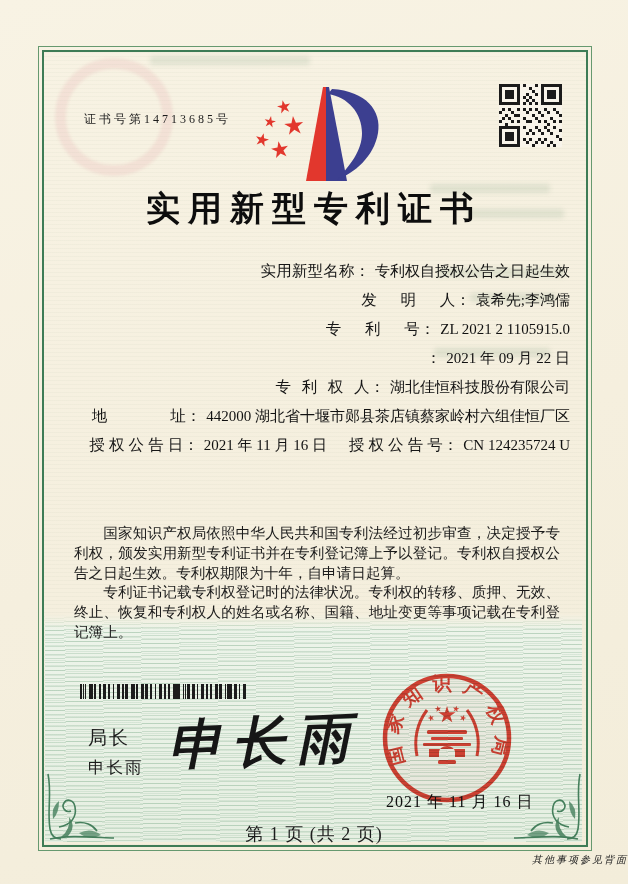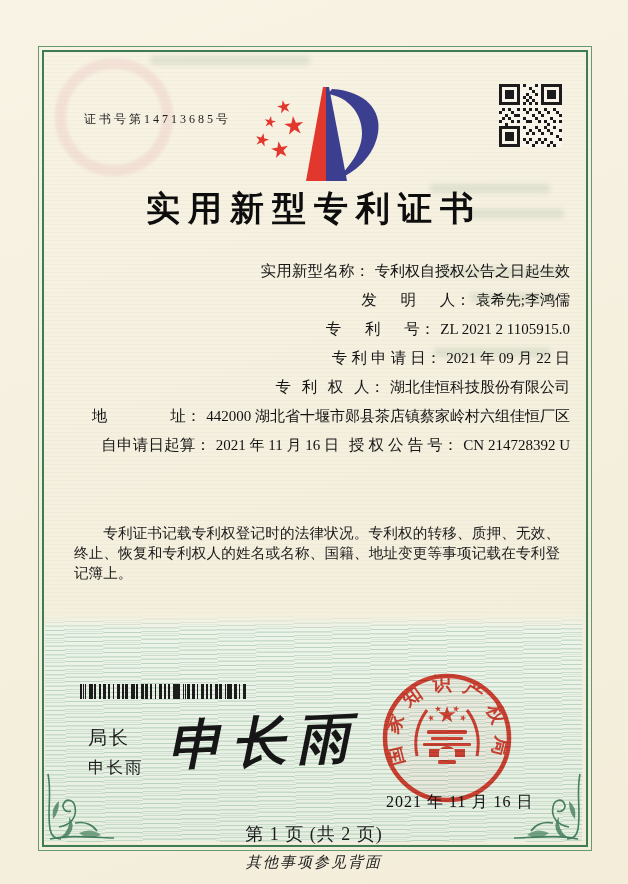--- a/index.html
+++ b/index.html
@@ -25,21 +25,21 @@
   .title{position:absolute;left:0;top:186px;width:100%;text-align:center;
     font-size:34px;font-weight:bold;letter-spacing:8px;color:#0d0d0d;}
   
   .fields{position:absolute;left:74px;top:259px;width:496px;display:flex;flex-direction:column;
     gap:5px;font-size:15.5px;line-height:24px;align-items:flex-end;}
   .row{display:flex;align-items:baseline;}
   .flabel{flex:0 0 auto;width:94px;text-align:justify;text-align-last:justify;color:#161616;}
   .colon{flex:0 0 auto;margin-right:5px;}
   .fvalue{flex:0 1 auto;font-size:15px;white-space:nowrap;color:#111;}
   .fvalue.w1{width:133px;}
-  .grant2{}
+  .grant2{margin-left:12px;}
   
   .legal{position:absolute;left:74px;top:524px;width:486px;font-size:14.6px;line-height:19.8px;
     text-align:justify;color:#1a1a1a;}
   .legal p{margin:0;text-indent:2em;}
   
   .green-zone{position:absolute;left:45px;top:614px;width:537px;height:228px;
     background:
       repeating-linear-gradient(178.5deg,rgba(104,158,120,.26) 0 1px,transparent 1px 4px),
       repeating-linear-gradient(181.5deg,rgba(104,158,120,.15) 0 1px,transparent 1px 5px),
       linear-gradient(#edf4ea,#e6efe2);}
@@ -56,22 +56,22 @@
   .signer-title{position:absolute;left:88px;top:725px;z-index:3;font-family:"Liberation Sans","DejaVu Sans",sans-serif;
     font-size:19px;letter-spacing:2px;color:#1b1b1b;}
   .signer-name{position:absolute;left:88px;top:757px;z-index:3;font-family:"Liberation Sans","DejaVu Sans",sans-serif;
     font-size:16.5px;letter-spacing:2px;color:#1b1b1b;}
   .signature{position:absolute;left:168px;top:706px;z-index:3;font-size:54px;font-style:italic;font-weight:600;
     letter-spacing:10px;color:#161616;transform:rotate(-2.5deg);}
   .seal{position:absolute;left:377px;top:668px;z-index:4;opacity:.93;mix-blend-mode:multiply;}
   .seal-date{position:absolute;left:386px;top:792px;z-index:5;font-size:16px;letter-spacing:1px;color:#101010;}
   .page-info{position:absolute;left:0;top:822px;width:100%;text-align:center;z-index:3;
     font-size:18px;letter-spacing:1px;color:#1c1c1c;}
-  .back-note{position:absolute;left:0;top:853px;width:100%;text-align:center;
-    font-size:15px;font-style:italic;letter-spacing:2px;color:#222;}
+  .back-note{position:absolute;left:0;top:853px;width:100%;text-align:right;
+    font-size:10px;font-style:italic;letter-spacing:2px;color:#222;}
 </style>
 </head>
 <body>
 
 <div class="paper">
 
   <div class="bleed-ring"></div>
   <div class="smudge" style="left:150px;top:56px;width:160px;height:9px;"></div>
   <div class="smudge" style="left:430px;top:184px;width:120px;height:9px;"></div>
   <div class="smudge" style="left:468px;top:209px;width:96px;height:9px;"></div>
@@ -169,45 +169,45 @@
       <span class="flabel">发明人</span>
         <span class="colon">：</span>
       <span class="fvalue">袁希先;李鸿儒</span>
     </div>
     <div class="row">
       <span class="flabel">专利号</span>
         <span class="colon">：</span>
       <span class="fvalue">ZL 2021 2 1105915.0</span>
     </div>
     <div class="row">
-      <span class="flabel">专利申请日</span>
         <span class="colon">：</span>
       <span class="fvalue">2021 年 09 月 22 日</span>
     </div>
     <div class="row">
       <span class="flabel">专利权人</span>
         <span class="colon">：</span>
       <span class="fvalue">湖北佳恒科技股份有限公司</span>
     </div>
     <div class="row">
       <span class="flabel">地址</span>
         <span class="colon">：</span>
       <span class="fvalue">442000 湖北省十堰市郧县茶店镇蔡家岭村六组佳恒厂区</span>
     </div>
     <div class="row">
-      <span class="flabel">自申请日起算</span>
+      <span class="flabel">授权公告日</span>
         <span class="colon">：</span>
       <span class="fvalue w1">2021 年 11 月 16 日</span>
       <span class="flabel grant2">授权公告号</span>
         <span class="colon">：</span>
-      <span class="fvalue">CN 214728392 U</span>
+      <span class="fvalue">CN 124235724 U</span>
     </div>
   </div>
 
   <div class="legal">
+    <p>国家知识产权局依照中华人民共和国专利法经过初步审查，决定授予专利权，颁发实用新型专利证书并在专利登记簿上予以登记。专利权自授权公告之日起生效。专利权期限为十年，自申请日起算。</p>
     <p>专利证书记载专利权登记时的法律状况。专利权的转移、质押、无效、终止、恢复和专利权人的姓名或名称、国籍、地址变更等事项记载在专利登记簿上。</p>
   </div>
 
   <div class="barcode"></div>
   <div class="signer-title">局长</div>
   <div class="signer-name">申长雨</div>
   <div class="signature">申长雨</div>
 
   <svg class="seal" width="140" height="140" viewBox="0 0 140 140">
     <defs>

